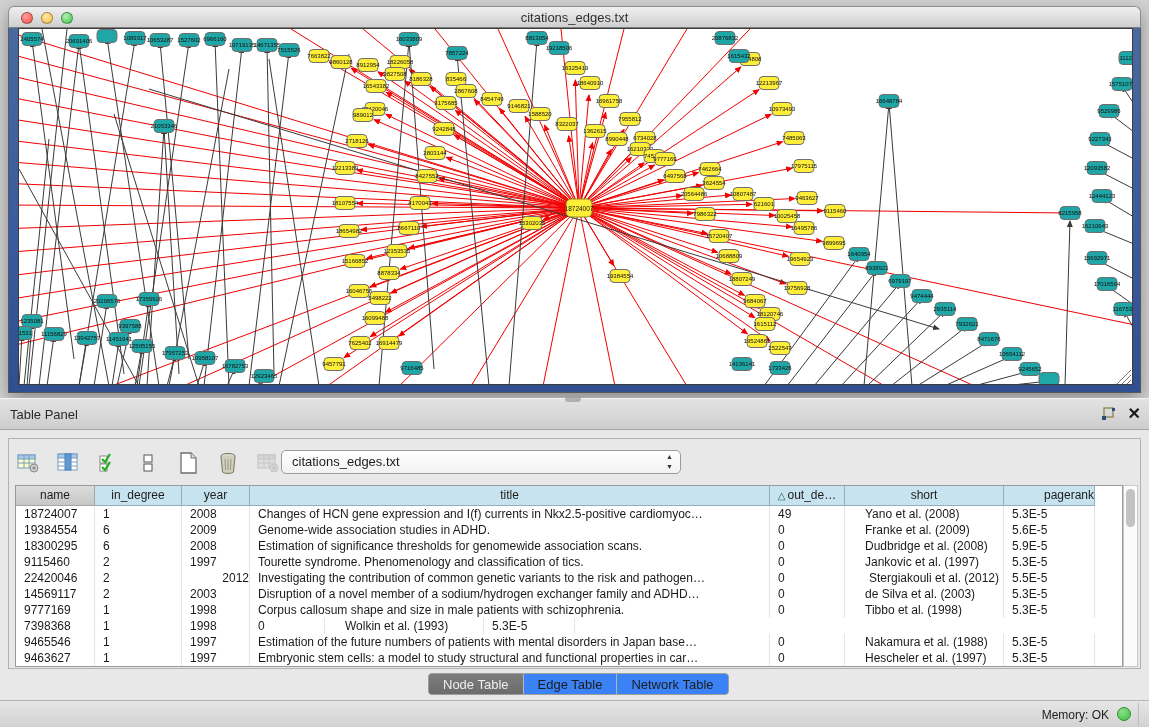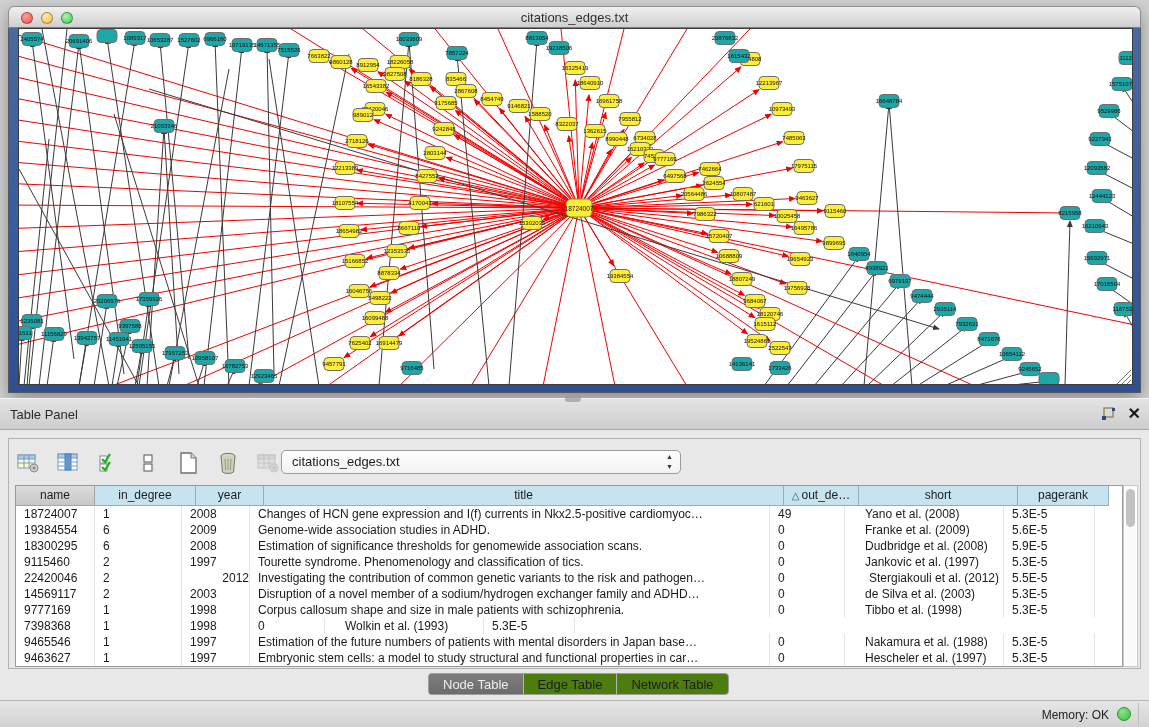--- a/index.html
+++ b/index.html
@@ -54,21 +54,21 @@
   .hcell.first { background:linear-gradient(#dcdcdc,#c7c7c7); border-right:1px solid #a5a5a5; border-bottom:1px solid #a5a5a5; }
   .sort-tri { font-size:10px; color:#1c5f74; margin-right:2px; }
   .trow { display:flex; height:16px; }
   .tcell { height:16px; font-size:12px; color:#1a1a1a; line-height:16px; white-space:nowrap; overflow:hidden;
     border-right:1px solid #e4e4e4; padding-left:8px; }
   .tcell.short-col { padding-left:20px; }
   .vscroll { position:absolute; left:1114px; top:46px; width:15px; height:182px; background:#fbfbfb; border:1px solid #c9c9c9; }
   .vthumb { position:absolute; left:2px; top:3px; width:9px; height:38px; background:#c2c2c2; border-radius:5px; }
 
   .tabs { position:absolute; left:428px; top:275px; height:22px; display:flex;
-    border:1px solid #9e9e9e; border-radius:4px; overflow:hidden; background:#4d7c0f; }
+    border:1px solid #9e9e9e; border-radius:4px; overflow:hidden; background:#3b82f6; }
   .tab { font-size:13px; color:#1c1c1c; padding:0 14px; line-height:21px; border-right:1px solid #b5b5b5; }
   .tab:last-child { border-right:none; }
   .tab.active { background:linear-gradient(#7d7d7d,#6c6c6c); color:#efefef; }
 
   .statusbar { position:absolute; left:0; top:302px; width:1149px; height:27px;
     background:linear-gradient(#e6e6e6,#d2d2d2); border-top:1px solid #b5b5b5; }
   .mem { position:absolute; right:40px; top:7px; font-size:12px; color:#222; }
   .memdot { position:absolute; right:18px; top:6px; width:14px; height:14px; border-radius:50%;
     background:radial-gradient(circle at 35% 30%, #8fe08f, #3cbf3c); border:1px solid #2f8f2f; }
   .status-sep { position:absolute; right:10px; top:2px; width:1px; height:23px; background:#bdbdbd; }
@@ -874,26 +874,26 @@
     </div>
 
     <div class="combo">
       <span>citations_edges.txt</span>
       <span class="arrows">▲<br>▼</span>
     </div>
 
     <div class="tablebox">
       <div class="thead" id="thead">
           <div class="hcell first" style="width: 79px;">name</div>
-          <div class="hcell" style="width: 101px;">in_degree</div>
+          <div class="hcell" style="width: 87px;">in_degree</div>
           <div class="hcell" style="width: 68px;">year</div>
           <div class="hcell" style="width: 520px;">title</div>
           <div class="hcell" style="width: 75px;"><span class="sort-tri">△</span>out_de…</div>
           <div class="hcell" style="width: 159px;">short</div>
-          <div class="hcell" style="width: 91px;">pagerank</div>
+          <div class="hcell" style="width: 91px; text-align: right;">pagerank</div>
         </div>
       <div id="tbody">
           <div class="trow">
             <div class="tcell" style="width: 79px;">18724007</div>
             <div class="tcell" style="width: 87px;">1</div>
             <div class="tcell" style="width: 68px;">2008</div>
             <div class="tcell" style="width: 520px;">Changes of HCN gene expression and I(f) currents in Nkx2.5-positive cardiomyoc…</div>
             <div class="tcell" style="width: 75px;">49</div>
             <div class="tcell short-col" style="width: 159px;">Yano et al. (2008)</div>
             <div class="tcell" style="width: 91px;">5.3E-5</div>

